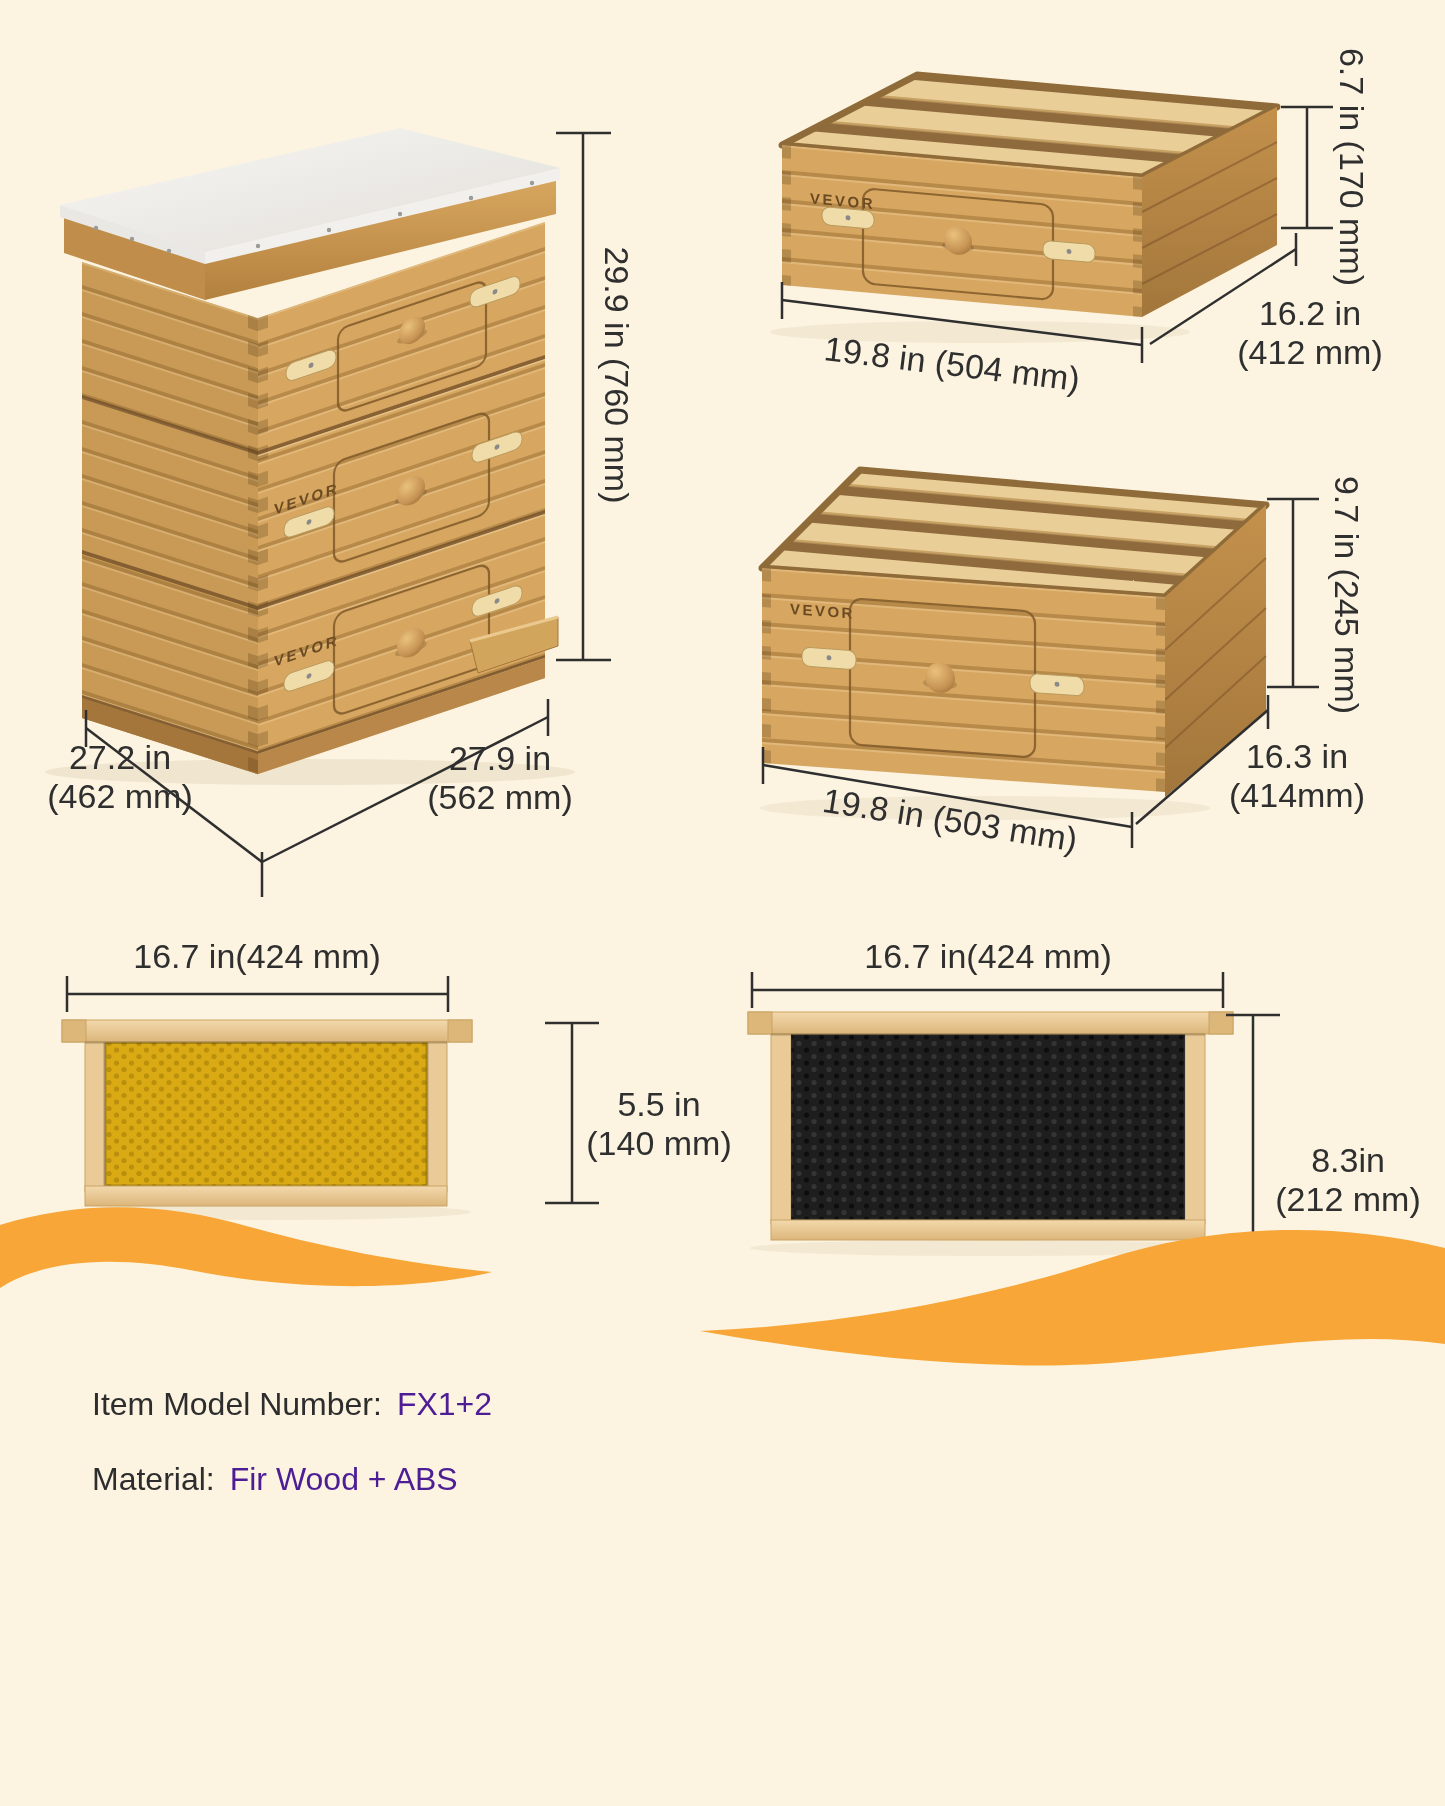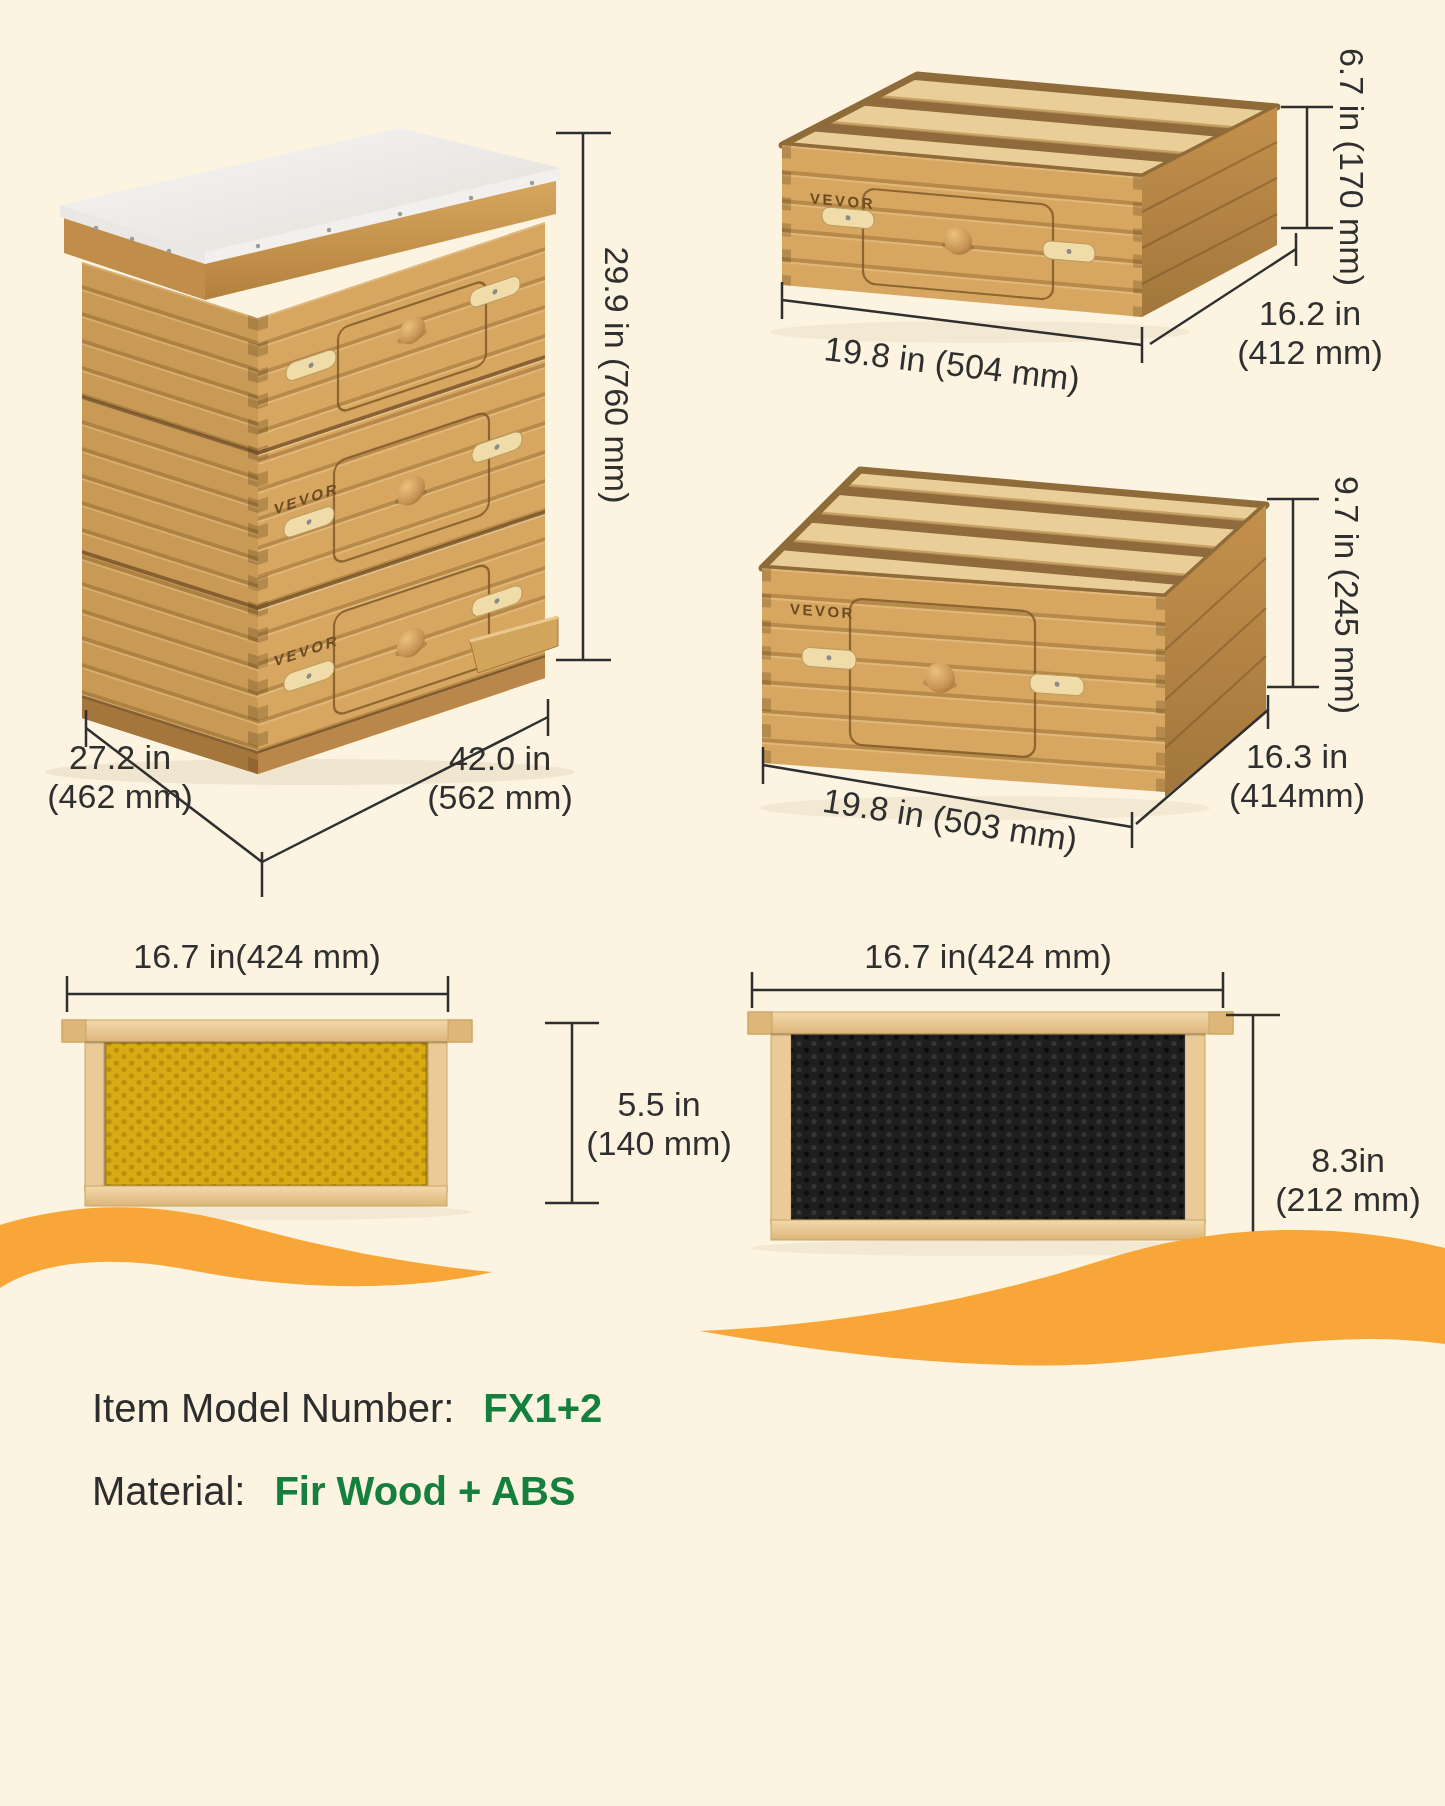--- a/index.html
+++ b/index.html
@@ -9,22 +9,22 @@
   }
   svg.art{position:absolute;left:0;top:0;display:block;}
   .dim{
     position:absolute;color:#2F2F2F;font-size:34px;line-height:1.14;
     text-align:center;white-space:nowrap;transform:translate(-50%,-50%);
   }
   .dim.r90{transform:translate(-50%,-50%) rotate(90deg);}
   .dim.r7{transform:translate(-50%,-50%) rotate(7deg);}
   .dim.r9{transform:translate(-50%,-50%) rotate(9deg);}
   .specs{position:absolute;left:92px;top:1386px;}
-  .spec-row{display:flex;gap:29px;font-size:40px;color:#2D2D2D;margin-bottom:38px;align-items:flex-start;white-space:nowrap;}
-  .spec-value{color:#15803d;font-weight:bold;}
+  .spec-row{display:flex;gap:15px;font-size:32px;color:#2D2D2D;margin-bottom:38px;align-items:flex-start;white-space:nowrap;}
+  .spec-value{color:#4c1d95;font-weight:normal;}
 </style>
 </head>
 <body>
 
 <div class="canvas">
 
 <svg class="art" width="1445" height="1806" viewBox="0 0 1445 1806">
   <defs>
     <linearGradient id="lidTop" x1="0" y1="0" x2="1" y2="1">
       <stop offset="0" stop-color="#F8F7F5"></stop>
@@ -290,21 +290,21 @@
     <path d="M700,1331 C845,1325 985,1298 1103,1260 C1212,1225 1330,1220 1445,1248 L1445,1344 C1345,1330 1245,1349 1133,1361 C1008,1374 845,1357 700,1331 Z"></path>
   </g>
 </svg>
 
 <div class="dim r90" style="left:617px;top:375px;">29.9 in (760 mm)</div>
 <div class="dim" style="left:120px;top:777px;">
   <div>27.2 in</div>
   <div>(462 mm)</div>
 </div>
 <div class="dim" style="left:500px;top:778px;">
-  <div>42.0 in</div>
+  <div>27.9 in</div>
   <div>(562 mm)</div>
 </div>
 
 <div class="dim r7" style="left:952px;top:364px;">19.8 in (504 mm)</div>
 <div class="dim" style="left:1310px;top:333px;text-align:center;">
   <div>16.2 in</div>
   <div>(412 mm)</div>
 </div>
 <div class="dim r90" style="left:1352px;top:167px;">6.7 in (170 mm)</div>
 

